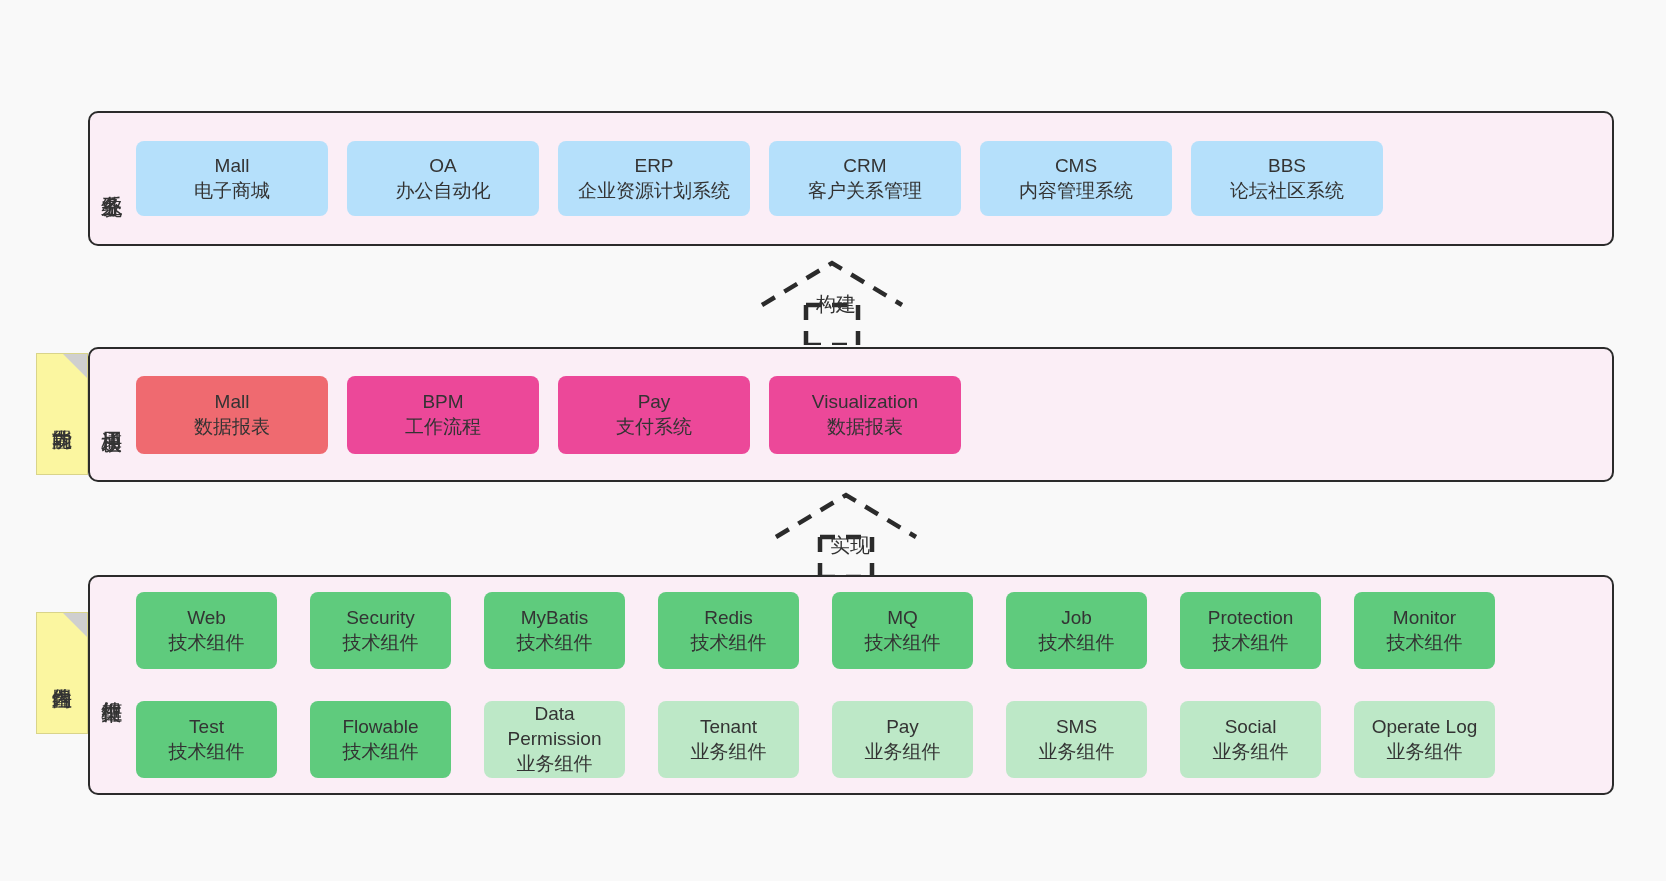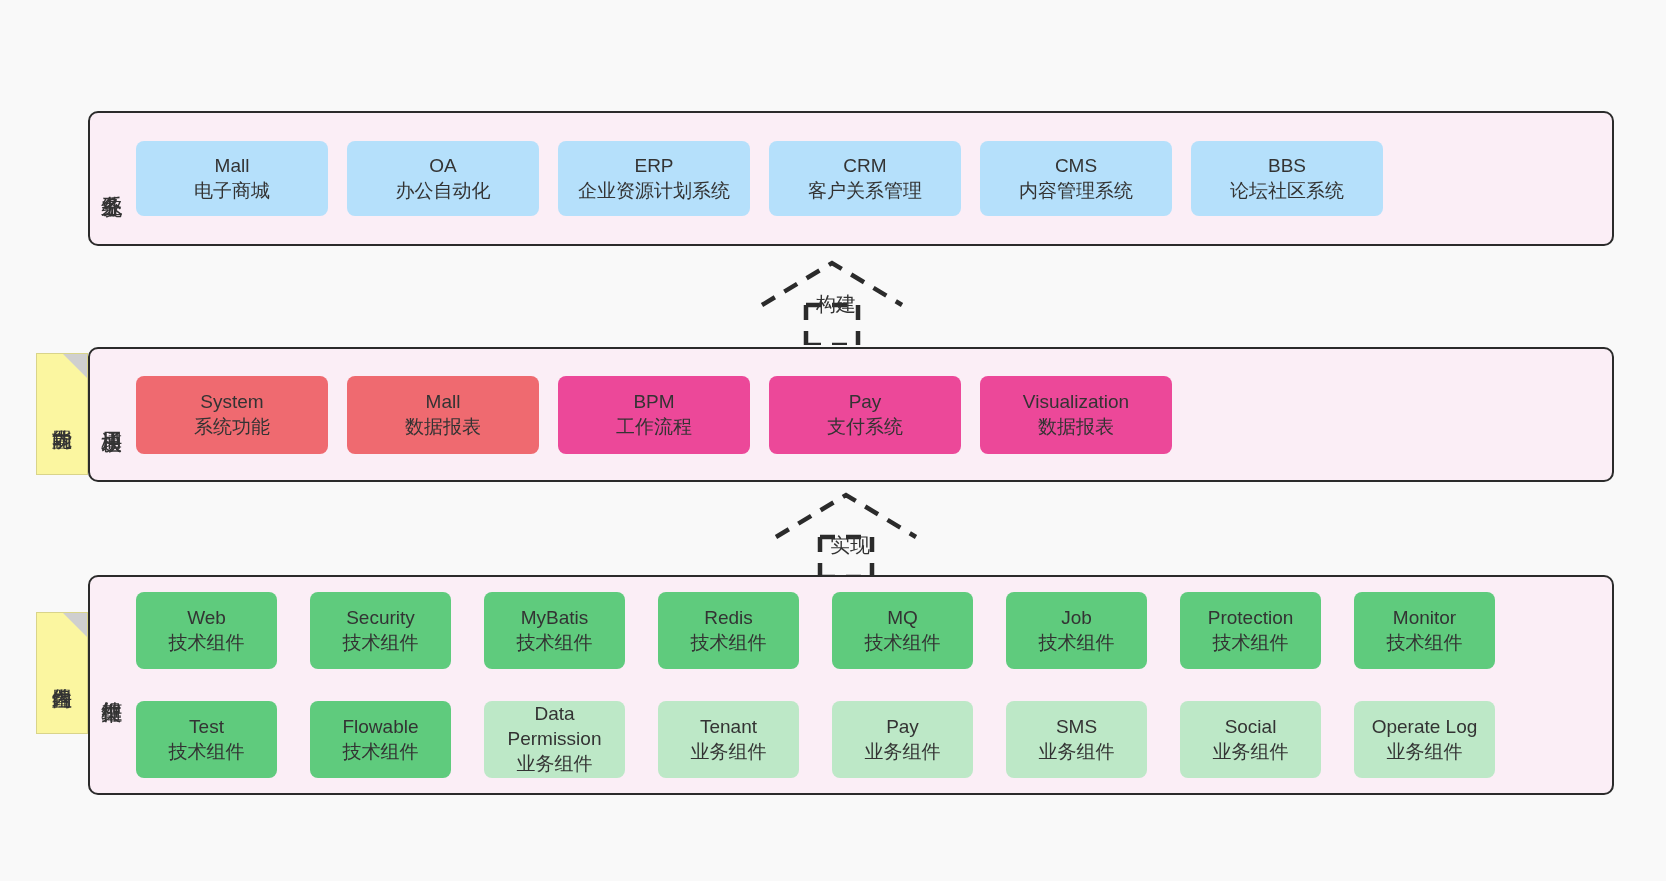--- a/index.html
+++ b/index.html
@@ -172,24 +172,20 @@
   <div class="note" id="note-general">
     <span>内置功能</span>
     <span class="fold"></span>
   </div>
 
   <div class="layer" id="layer-general">
     <div class="layer-title">通用模块</div>
     <div class="layer-body">
       <div class="row">
         <div class="cell c-red">
-          <span class="t1">System</span>
-          <span class="t2">系统功能</span>
-        </div>
-        <div class="cell c-red">
           <span class="t1">Mall</span>
           <span class="t2">数据报表</span>
         </div>
         <div class="cell c-pink">
           <span class="t1">BPM</span>
           <span class="t2">工作流程</span>
         </div>
         <div class="cell c-pink">
           <span class="t1">Pay</span>
           <span class="t2">支付系统</span>

